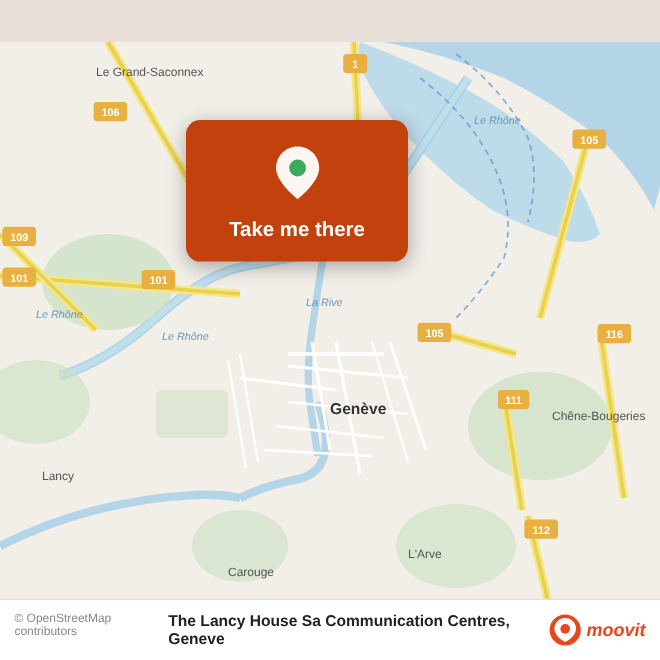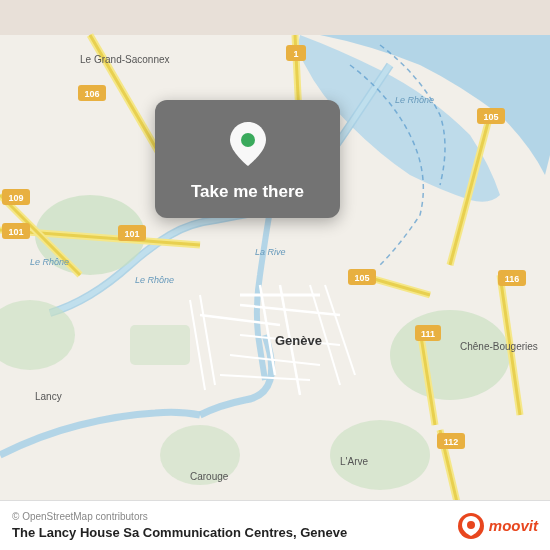--- a/index.html
+++ b/index.html
@@ -26,21 +26,21 @@
       top: 0; left: 0;
       width: 100%; height: 100%;
     }
 
     
     #action-card {
       position: absolute;
       top: 100px;
       left: 155px;
       width: 185px;
-      background-color: #737373;
+      background-color: #c2410c;
       border-radius: 12px;
       display: flex;
       flex-direction: column;
       align-items: center;
       padding: 18px 20px 16px;
       box-shadow: 0 4px 16px rgba(0,0,0,0.3);
       cursor: pointer;
     }
 
     #location-icon-wrap {
@@ -68,21 +68,21 @@
       background: #fff;
       border-top: 1px solid #ddd;
       padding: 10px 12px 10px 12px;
       display: flex;
       align-items: center;
       justify-content: space-between;
     }
 
     #bottom-left {
       display: flex;
-      flex-direction: column;
+      flex-direction: row;
     }
 
     #attribution-text {
       font-size: 10px;
       color: #888;
       margin-bottom: 3px;
     }
 
     #venue-name {
       font-size: 13px;

